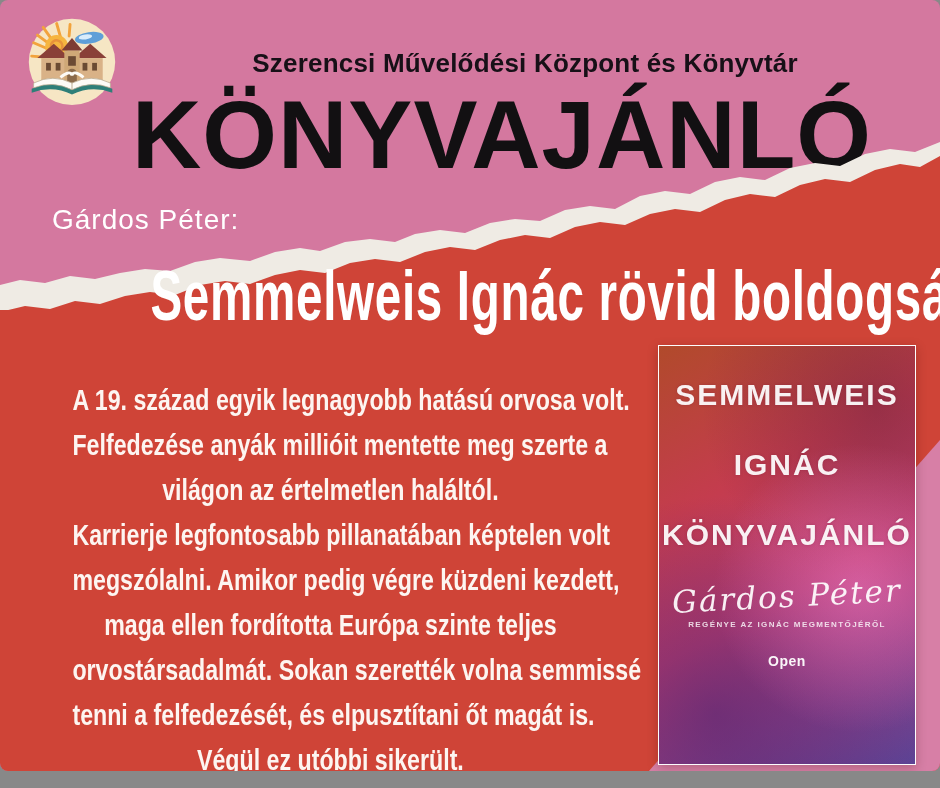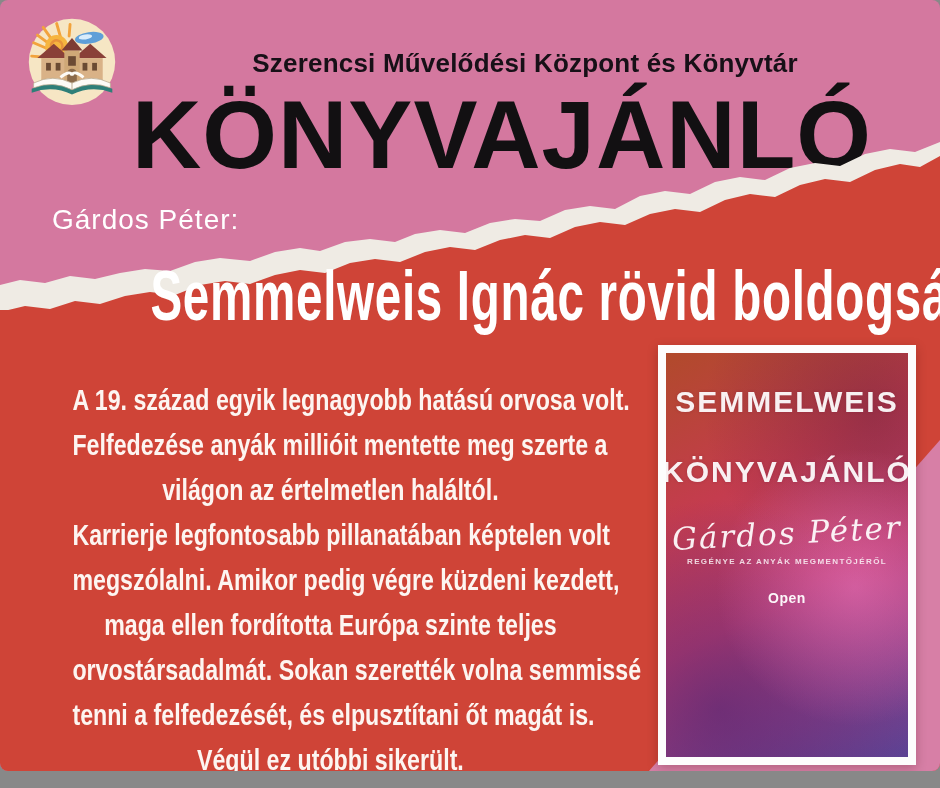--- a/index.html
+++ b/index.html
@@ -49,21 +49,21 @@
   
   .description{
     position:absolute; top:378px; left:8px; width:645px;
     text-align:center; color:#fdf5f1; font-weight:700; font-size:29px; line-height:45px;
     transform:scaleX(0.8); transform-origin:322px 0; white-space:nowrap;
   }
 
   
   .book-cover{
     position:absolute; left:658px; top:345px; width:258px; height:420px;
-    background:#fdfdfd; padding:8px; box-shadow:0 3px 10px rgba(60,10,10,.25);
+    background:#fdfdfd; padding:1px; box-shadow:0 3px 10px rgba(60,10,10,.25);
   }
   .cover-art{
     position:relative; width:100%; height:100%; overflow:hidden;
     background:
       radial-gradient(circle at 78% 58%, rgba(242,120,193,.55), rgba(242,120,193,0) 46%),
       radial-gradient(circle at 22% 88%, rgba(74,32,110,.55), rgba(74,32,110,0) 52%),
       radial-gradient(circle at 85% 15%, rgba(70,25,55,.35), rgba(70,25,55,0) 42%),
       linear-gradient(152deg,#b14a2b 0%,#c43c4e 32%,#bd3e6f 58%,#8d4187 80%,#5c4496 100%);
     display:flex; flex-direction:column; align-items:center;
     padding-top:14px; text-align:center;
@@ -154,20 +154,21 @@
     <div>megszólalni. Amikor pedig végre küzdeni kezdett,</div>
     <div>maga ellen fordította Európa szinte teljes</div>
     <div>orvostársadalmát. Sokan szerették volna semmissé</div>
     <div>tenni a felfedezését, és elpusztítani őt magát is.</div>
     <div>Végül ez utóbbi sikerült.</div>
   </div>
 
   <div class="book-cover">
     <div class="cover-art">
       <div class="cover-line">SEMMELWEIS</div>
+      <div class="cover-line">IGNÁC</div>
       <div class="cover-line">KÖNYVAJÁNLÓ</div>
       <div class="cover-signature">Gárdos Péter</div>
-      <div class="cover-tagline">REGÉNYE AZ ANYÁK MEGMENTŐJÉRŐL</div>
+      <div class="cover-tagline">REGÉNYE AZ IGNÁC MEGMENTŐJÉRŐL</div>
       <div class="cover-publisher">Open</div>
     </div>
   </div>
 
 </div>
 
 </body></html>

